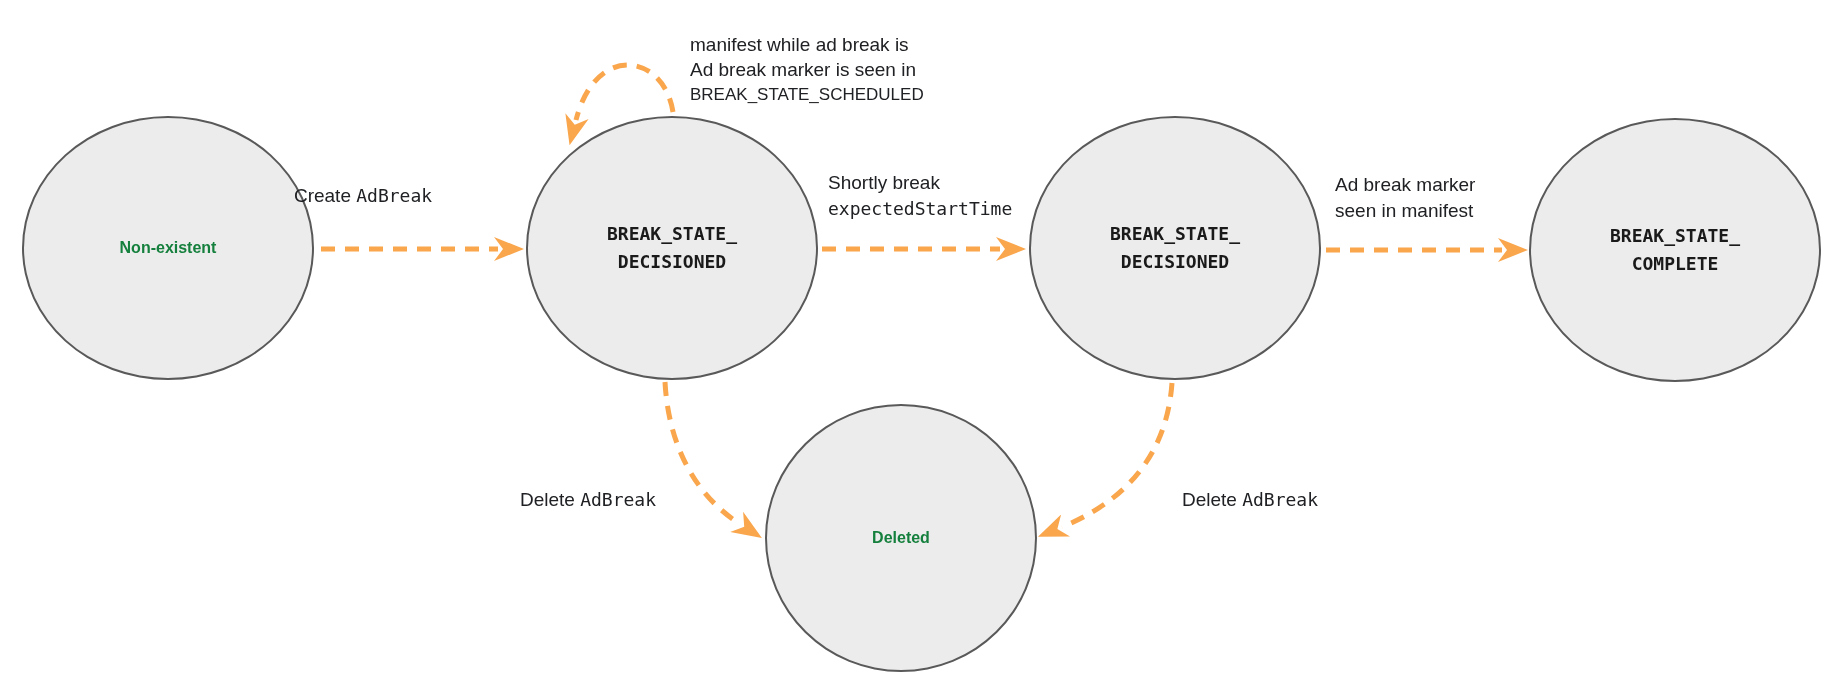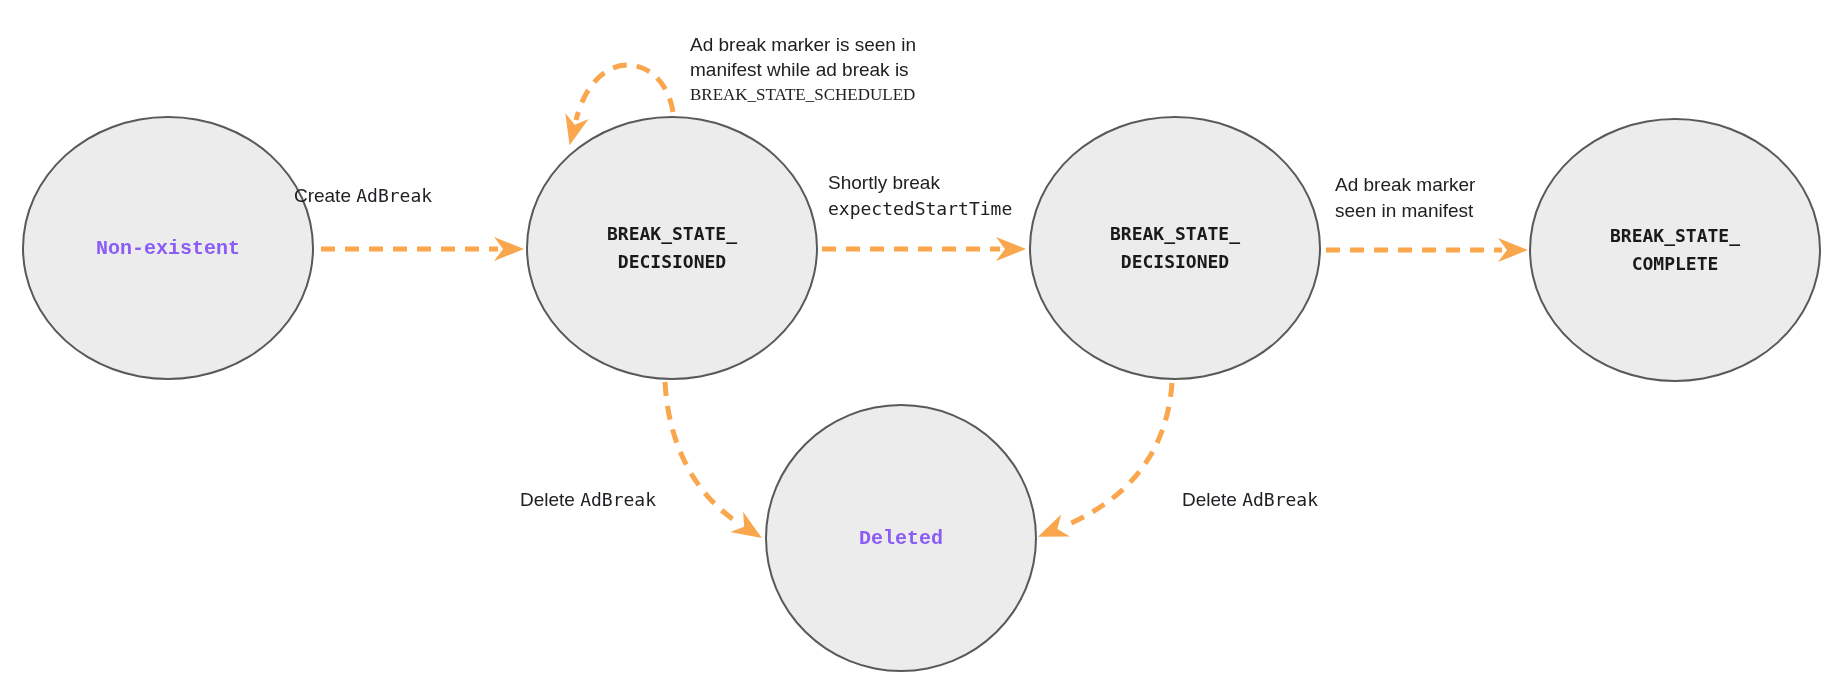--- a/index.html
+++ b/index.html
@@ -19,37 +19,37 @@
   .node{
     position:absolute;
     background:var(--node_fill);
     border:2px solid var(--node_border);
     border-radius:50%;
     display:flex;align-items:center;justify-content:center;
     text-align:center;
     box-sizing:border-box;
   }
   .node-label-sans{
-    font-family:Liberation Mono, monospace;
-    font-weight:bold;font-size:20px;color:#8b5cf6;
+    font-family:Liberation Sans, sans-serif;
+    font-weight:bold;font-size:16px;color:#15803d;
   }
   .node-label-mono{
     font-family:"DejaVu Sans Mono", monospace;
     font-weight:bold;font-size:18px;line-height:28px;color:#1A1A1A;
     white-space:nowrap;
   }
 
   .edge-label{
     position:absolute;
     font-size:19px;line-height:26px;color:#202124;
     white-space:nowrap;
   }
   .edge-label.centered{transform:translate(-50%,-50%);text-align:right;}
   .code{font-family:"DejaVu Sans Mono", monospace;font-size:18px;}
-  .code-sm{font-family:Liberation Serif, serif;font-size:17px;}
+  .code-sm{font-family:Liberation Sans, sans-serif;font-size:17px;}
   .loop-label{line-height:25px;}
 </style>
 </head>
 <body>
 
 <div class="canvas">
 
   <svg class="edges" width="1844" height="687" viewBox="0 0 1844 687">
     <defs>
       <marker id="ah" viewBox="0 0 15 12" refX="2" refY="6" markerWidth="30" markerHeight="24" markerUnits="userSpaceOnUse" orient="auto">
@@ -97,22 +97,22 @@
 
   <div class="node" style="left:765px;top:404px;width:272px;height:268px;">
     <div class="node-label-sans">Deleted</div>
   </div>
 
   <div class="edge-label centered" style="left:363px;top:196px;">
     <span>Create </span><span class="code">AdBreak</span>
   </div>
 
   <div class="edge-label loop-label" style="left:690px;top:32px;">
+    <div>manifest while ad break is</div>
     <div>Ad break marker is seen in</div>
-    <div>manifest while ad break is</div>
     <div class="code-sm">BREAK_STATE_SCHEDULED</div>
   </div>
 
   <div class="edge-label" style="left:828px;top:170px;">
     <div>Shortly break</div>
     <div class="code">expectedStartTime</div>
   </div>
 
   <div class="edge-label" style="left:1335px;top:172px;">
     <div>Ad break marker</div>

